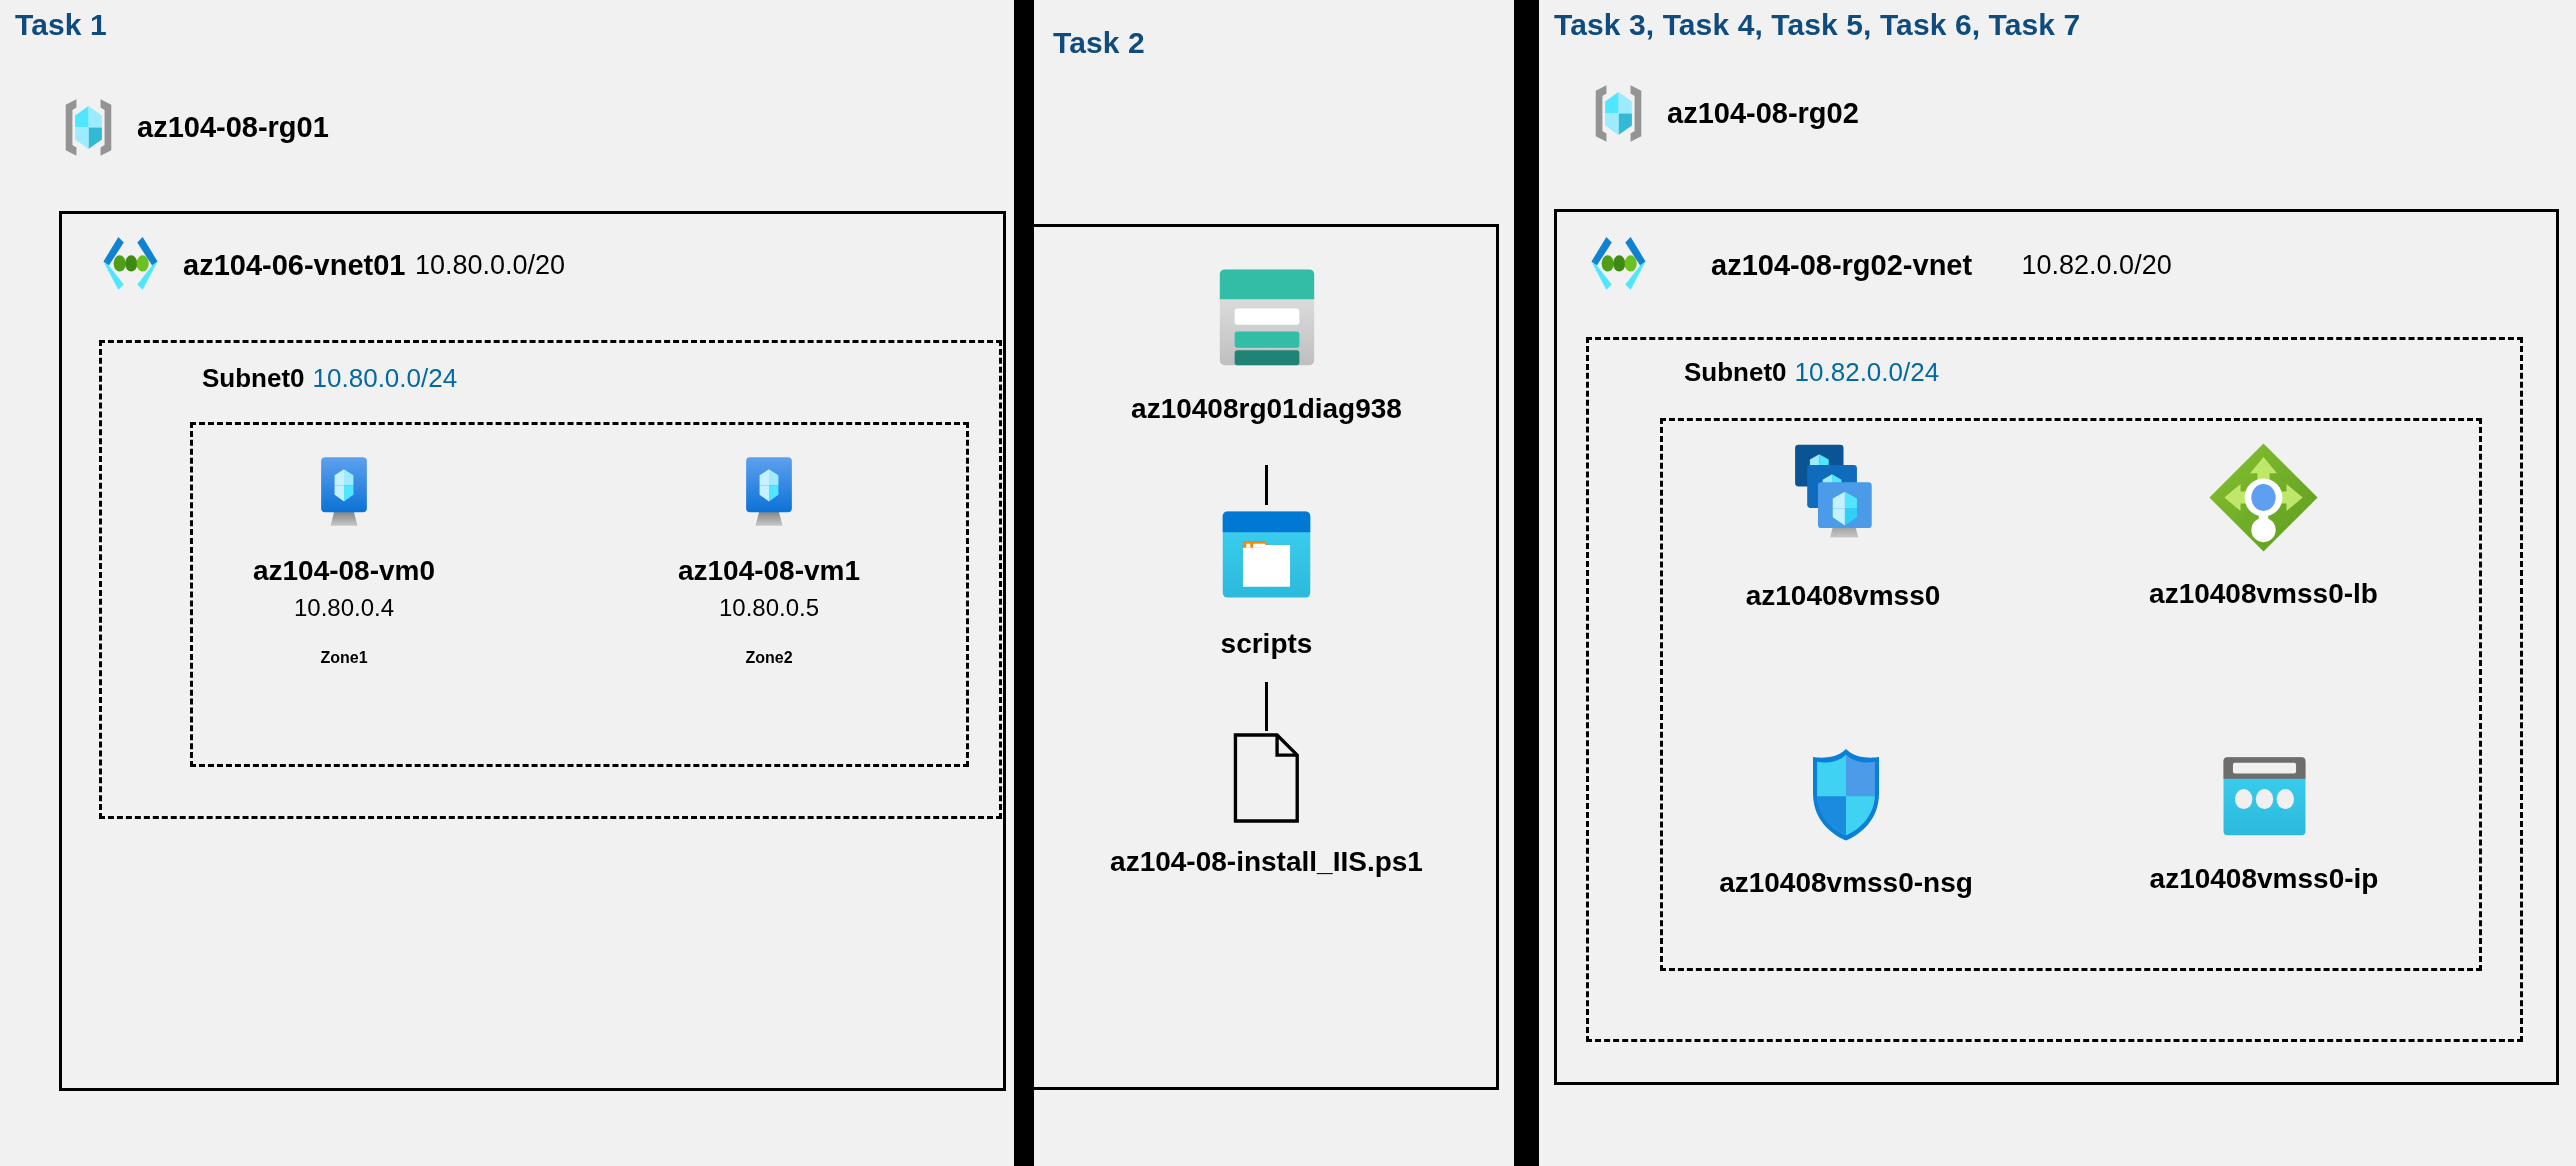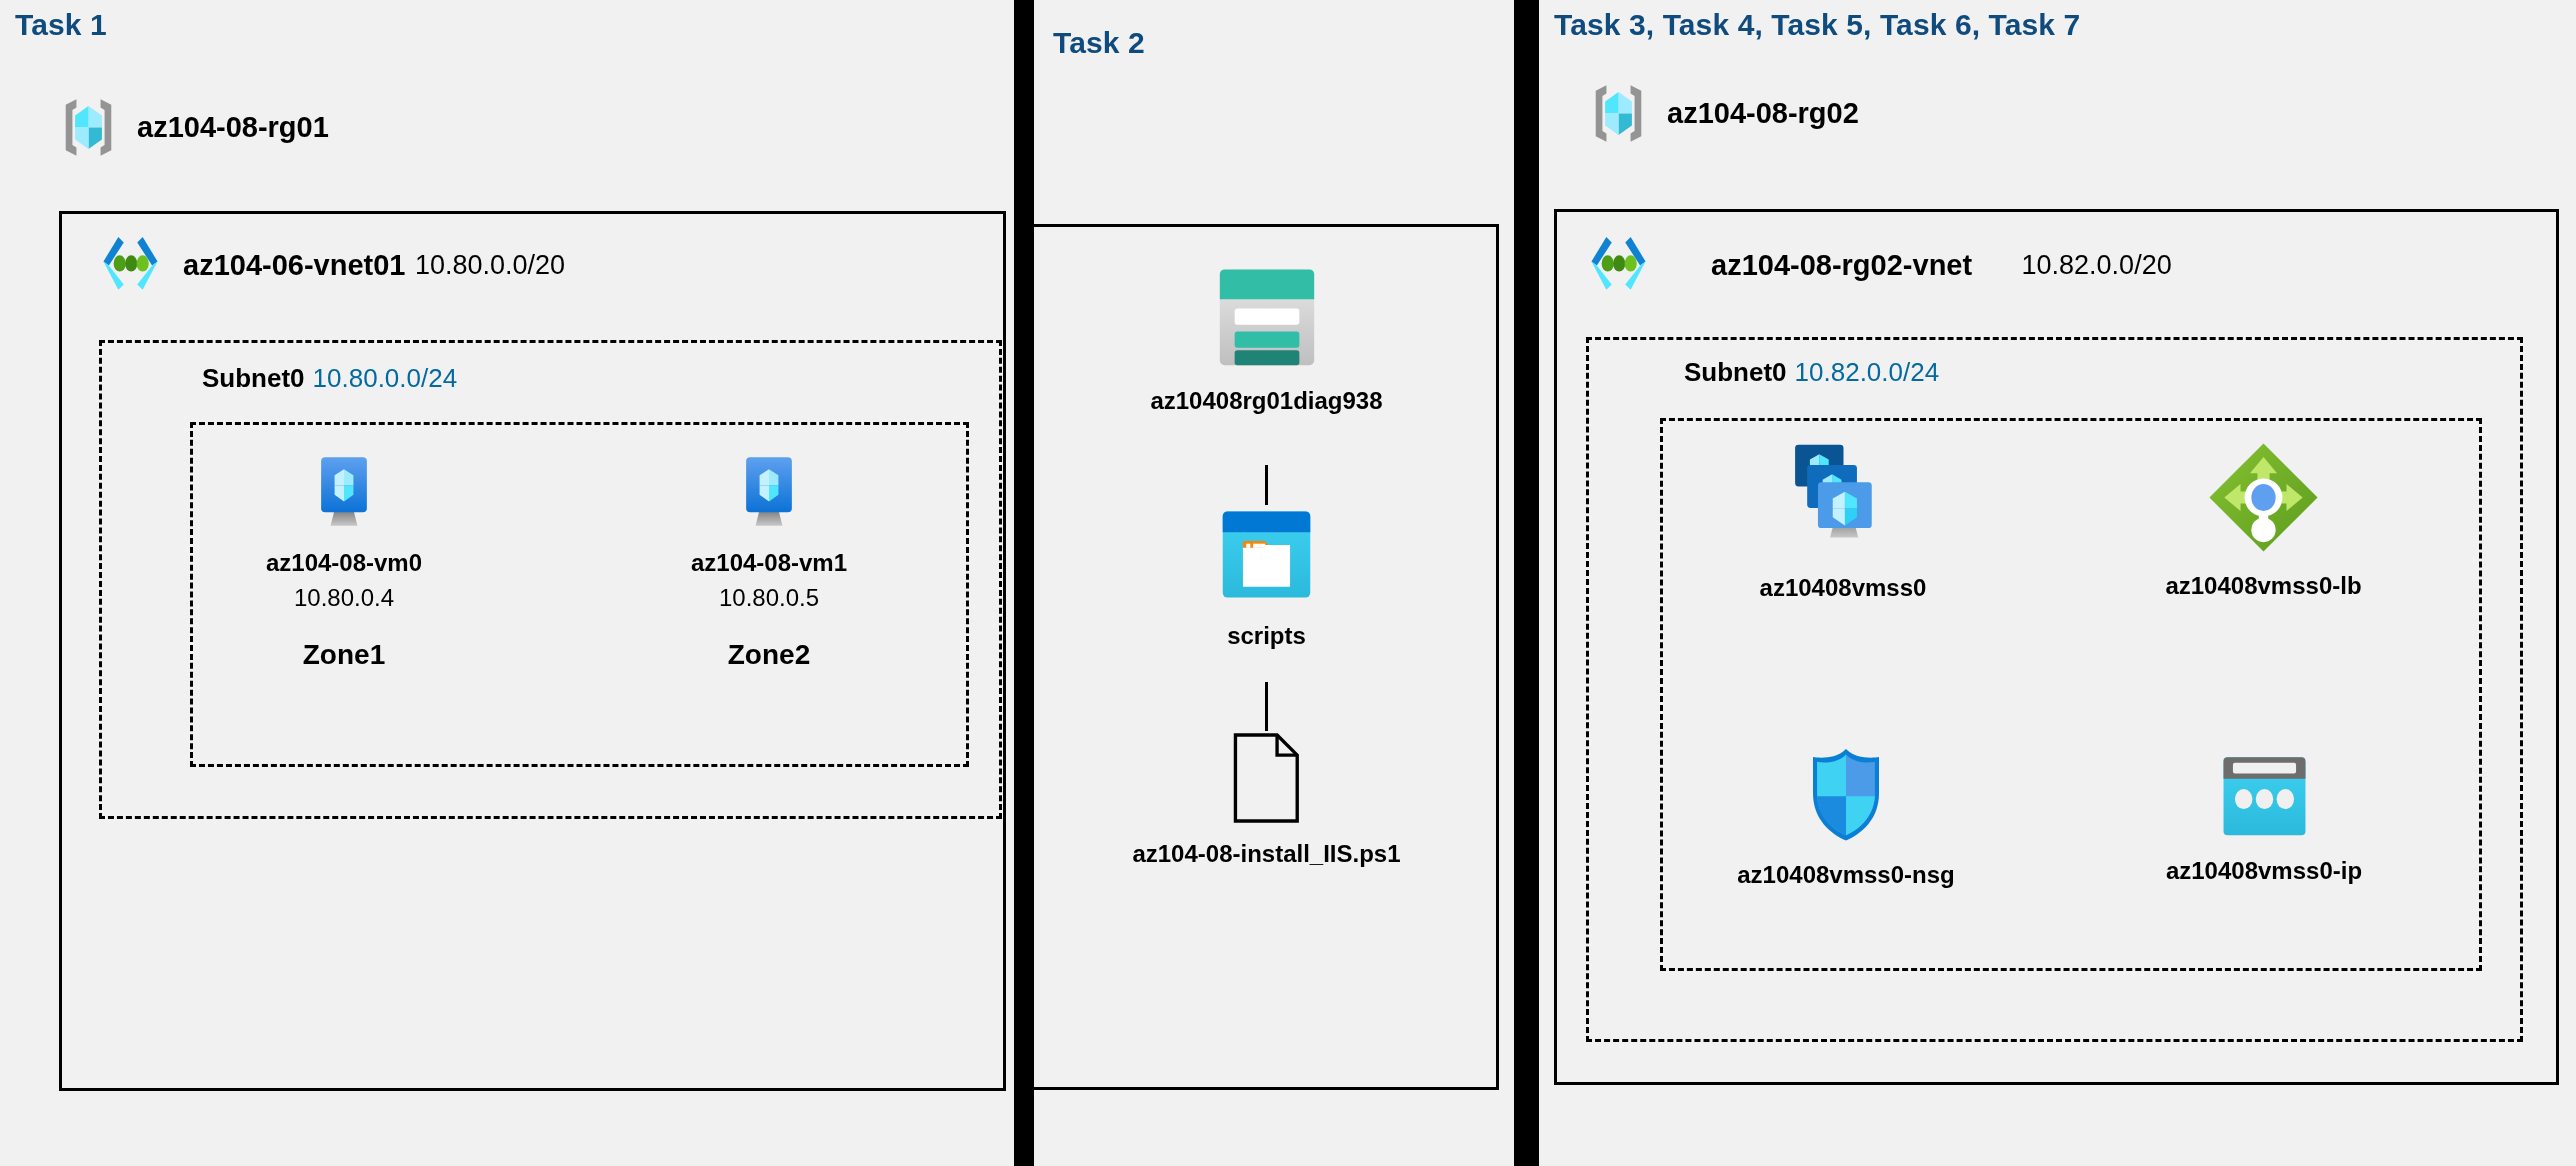--- a/index.html
+++ b/index.html
@@ -31,23 +31,23 @@
 
   
   .hdr-row{position:absolute;display:flex;align-items:center;white-space:nowrap;}
   .hdr-name{font-weight:bold;font-size:29px;color:#000;}
   .hdr-cidr{font-weight:normal;font-size:27px;color:#000;margin-left:9.4px;}
   .subnet-label{position:absolute;white-space:nowrap;}
   .subnet-name{font-weight:bold;font-size:26px;color:#000;}
   .subnet-cidr{font-weight:normal;font-size:26px;color:#0369a1;margin-left:8px;}
 
   .node{position:absolute;display:flex;flex-direction:column;align-items:center;}
-  .node-label{font-weight:bold;font-size:24px;color:#000;white-space:nowrap;text-align:center;margin-top:15px;}
+  .node-label{font-weight:bold;font-size:28px;color:#000;white-space:nowrap;text-align:center;margin-top:21px;}
   .node-sub{font-weight:normal;font-size:24px;color:#000;white-space:nowrap;text-align:center;margin-top:6.7px;}
-  .node-zone{font-weight:bold;font-size:28px;color:#000;white-space:nowrap;text-align:center;margin-top:27px;}
+  .node-zone{font-weight:bold;font-size:16px;color:#000;white-space:nowrap;text-align:center;margin-top:27px;}
 
   .connector{position:absolute;background:#000;width:2.7px;}
 
   svg{display:block;overflow:visible;}
 </style>
 </head>
 <body>
 
 <div class="panel" id="panel-task1">
 

